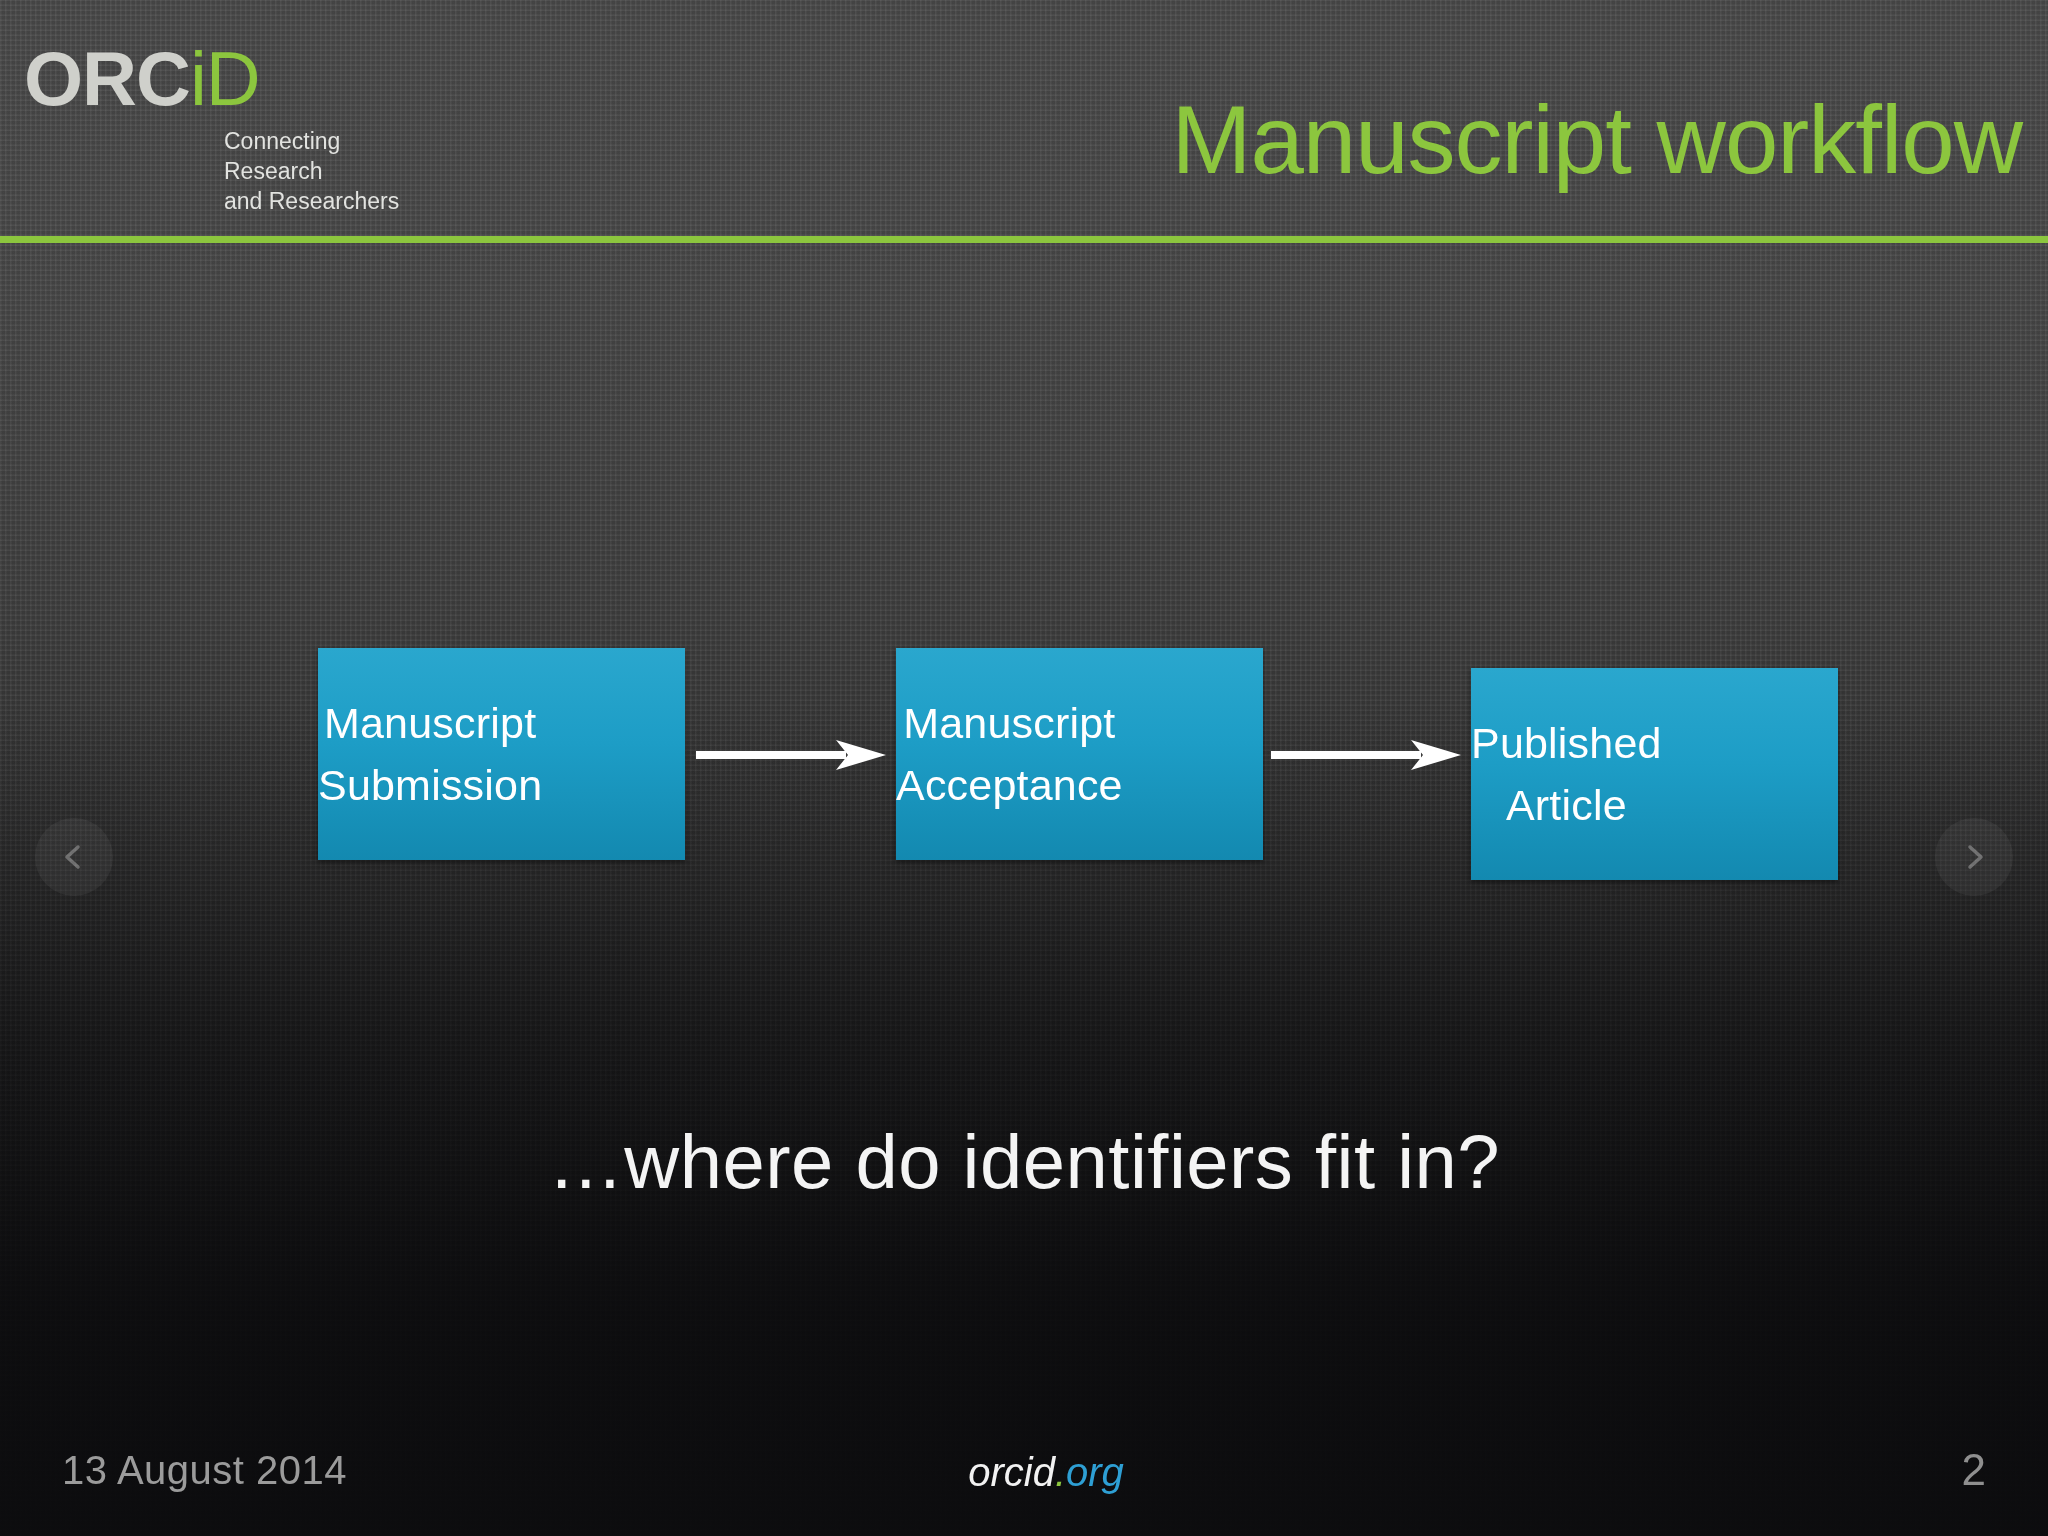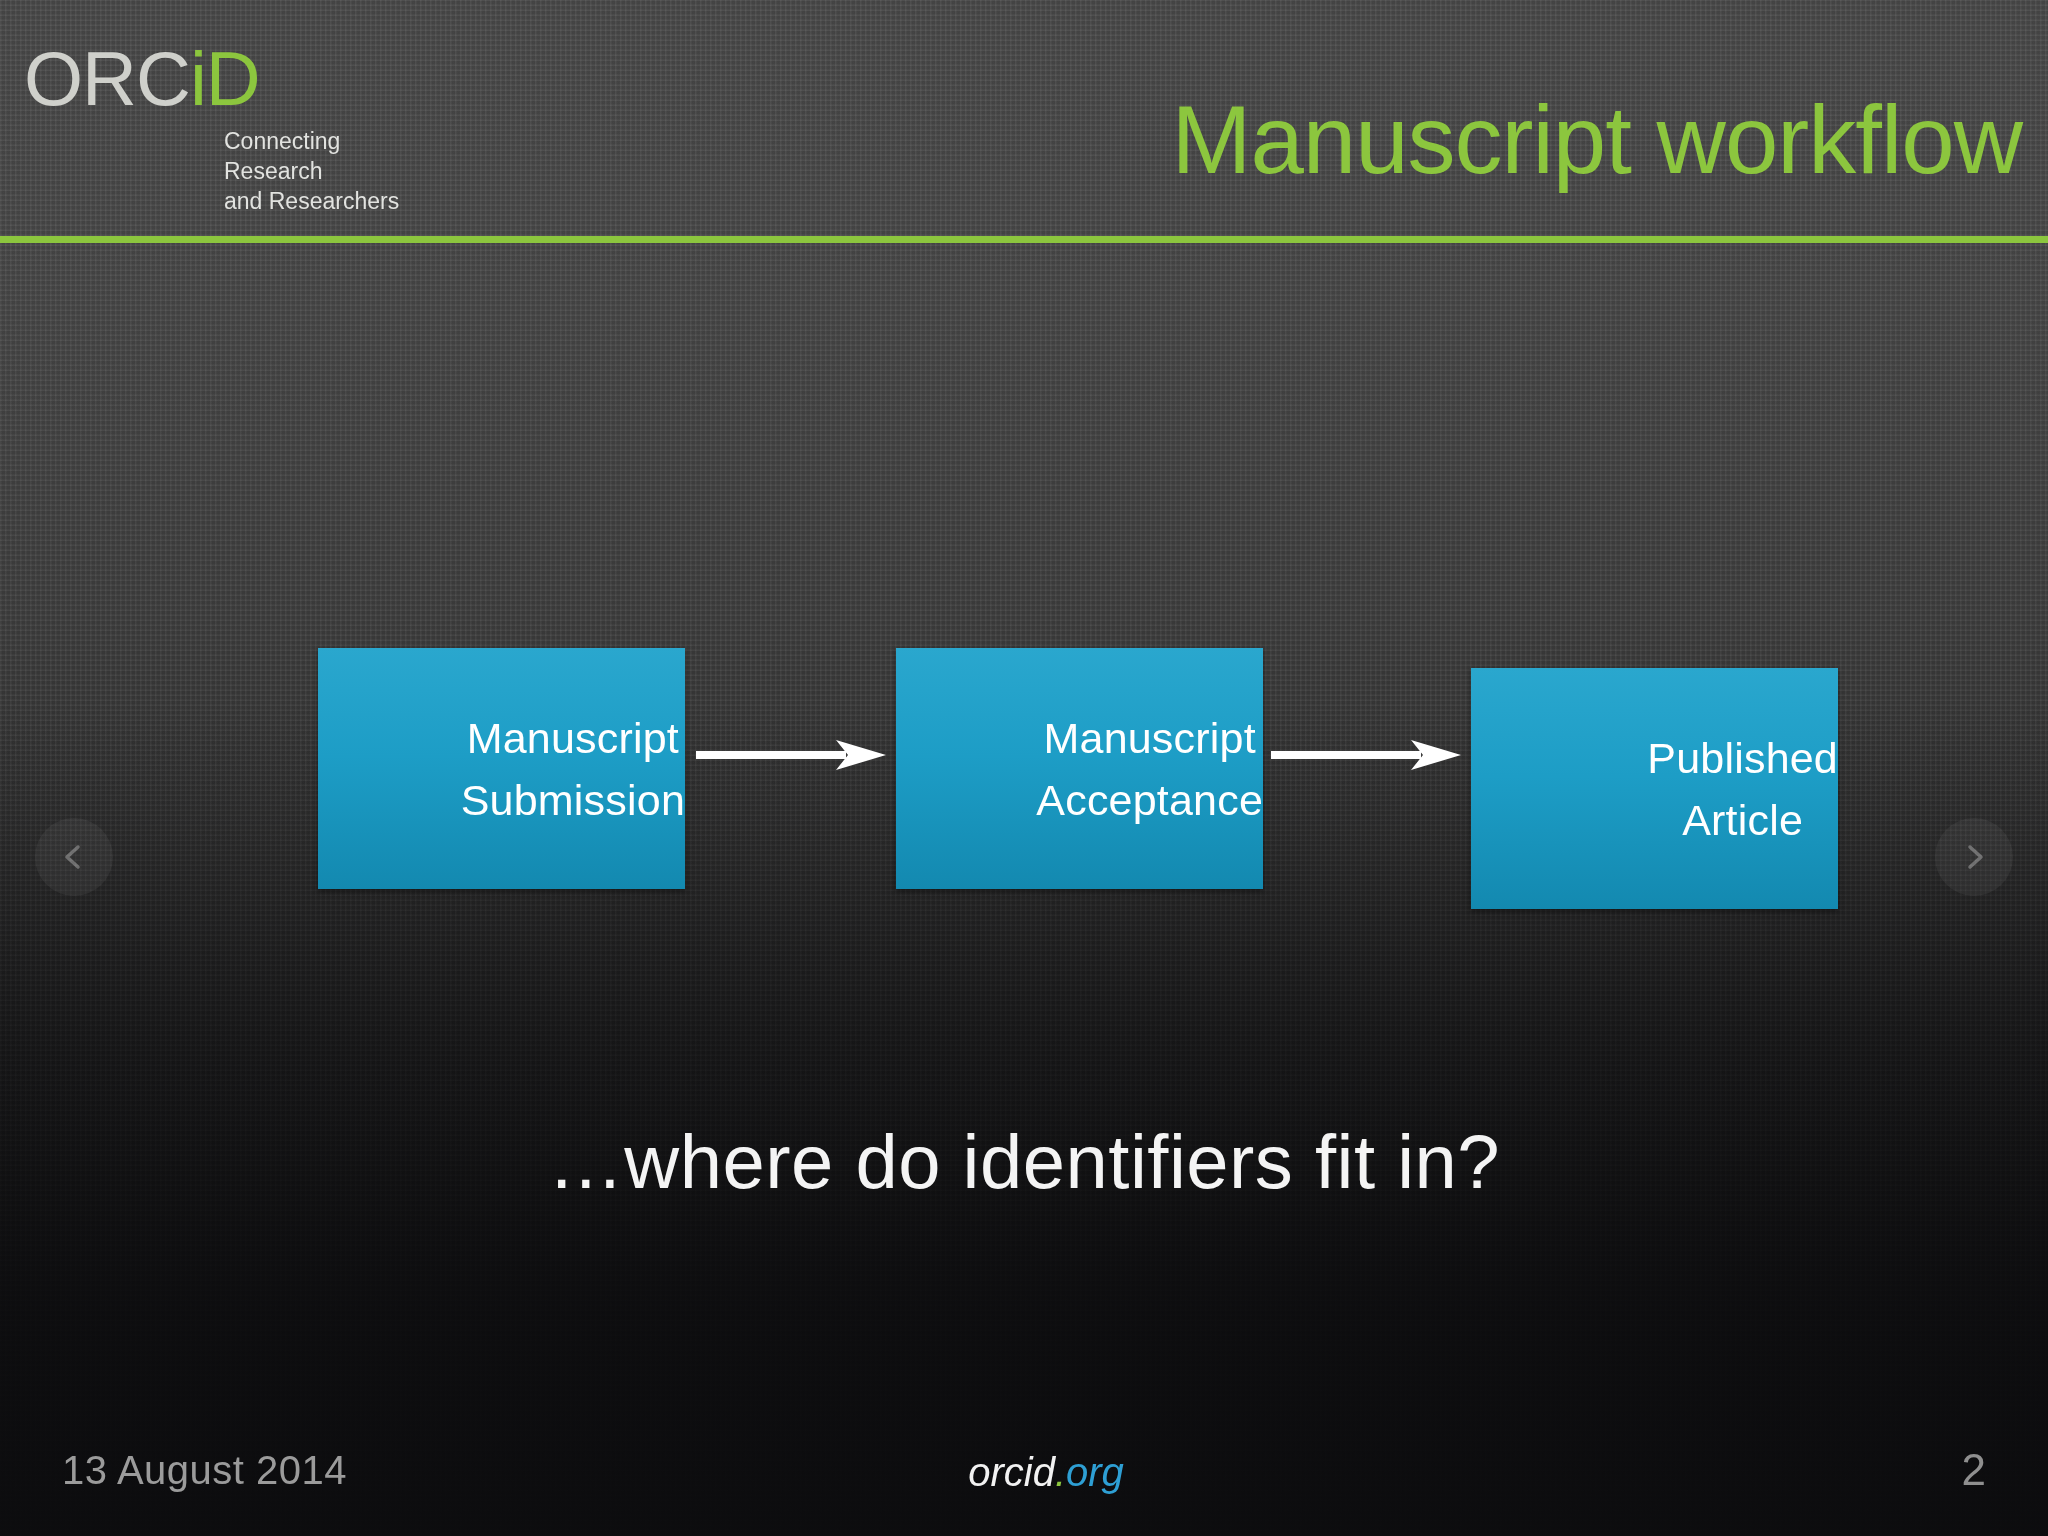--- a/index.html
+++ b/index.html
@@ -74,21 +74,21 @@
     position:absolute; left:24px; top:40px;
     width:420px;
   }
   #logo-wordmark {
     font-size:76px;
     line-height:78px;
     letter-spacing:-1px;
     font-weight:400;
     white-space:nowrap;
   }
-  .logo-orc { color:#cfd0cb; }
+  .logo-orc { color:#cfd0cb;font-weight:bold; }
   .logo-id  { color:#8CC63E; }
 
   #logo-tagline {
     margin-top:8px;
     margin-left:200px;
     color:#e2e3e0;
     font-size:23px;
     line-height:30px;
     font-weight:300;
     white-space:pre-line;
@@ -107,24 +107,24 @@
   }
 
   
   #flow {
     position:absolute;
     left:318px; top:648px;
     width:1520px; height:212px;
   }
   .flow-box {
     position:absolute; top:0;
-    height:241px;
+    height:212px;
     background:linear-gradient(to bottom, #2aa7ce 0%, #1d9dc6 45%, #1389b0 100%);
     box-shadow:0 2px 5px rgba(0,0,0,0.45);
-    display:flex; align-items:center; justify-content:flex-end;
+    display:flex; align-items:center; justify-content:flex-start;
     text-align:center;
   }
   .flow-box-label {
     color:#ffffff;
     font-size:43px;
     line-height:62px;
     font-weight:400;
     white-space:pre-line;
     letter-spacing:0.2px;
   }

